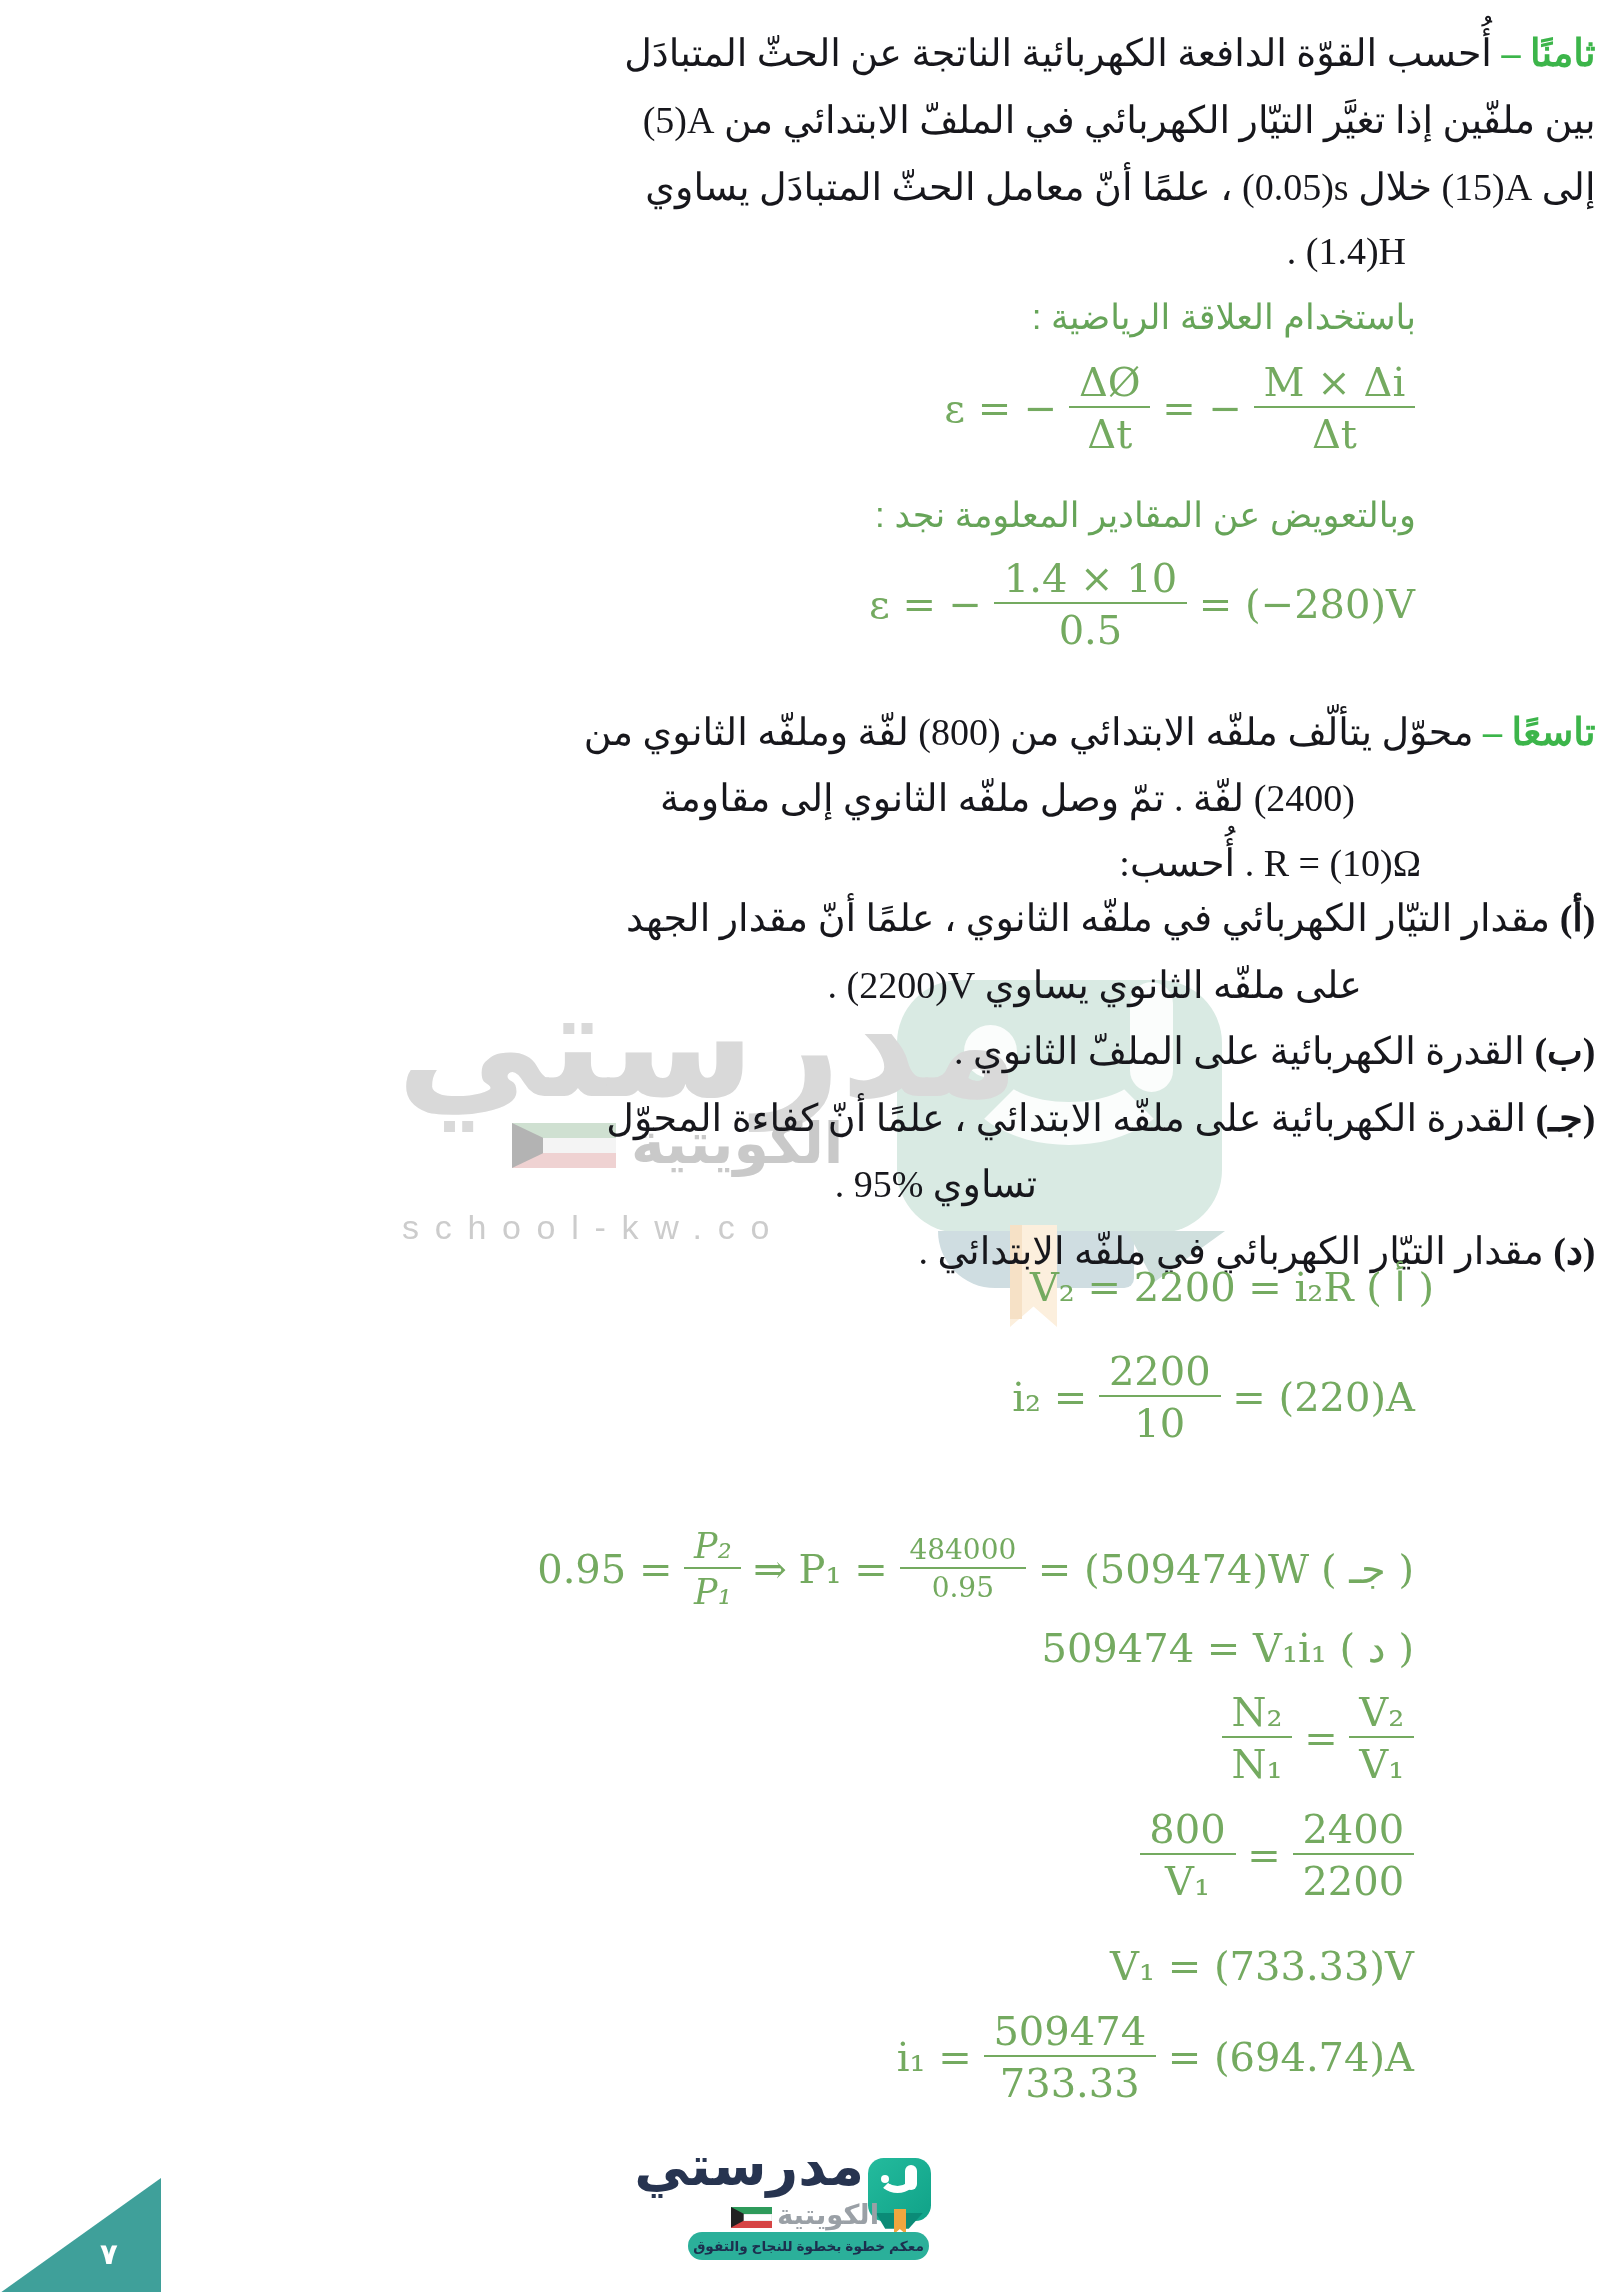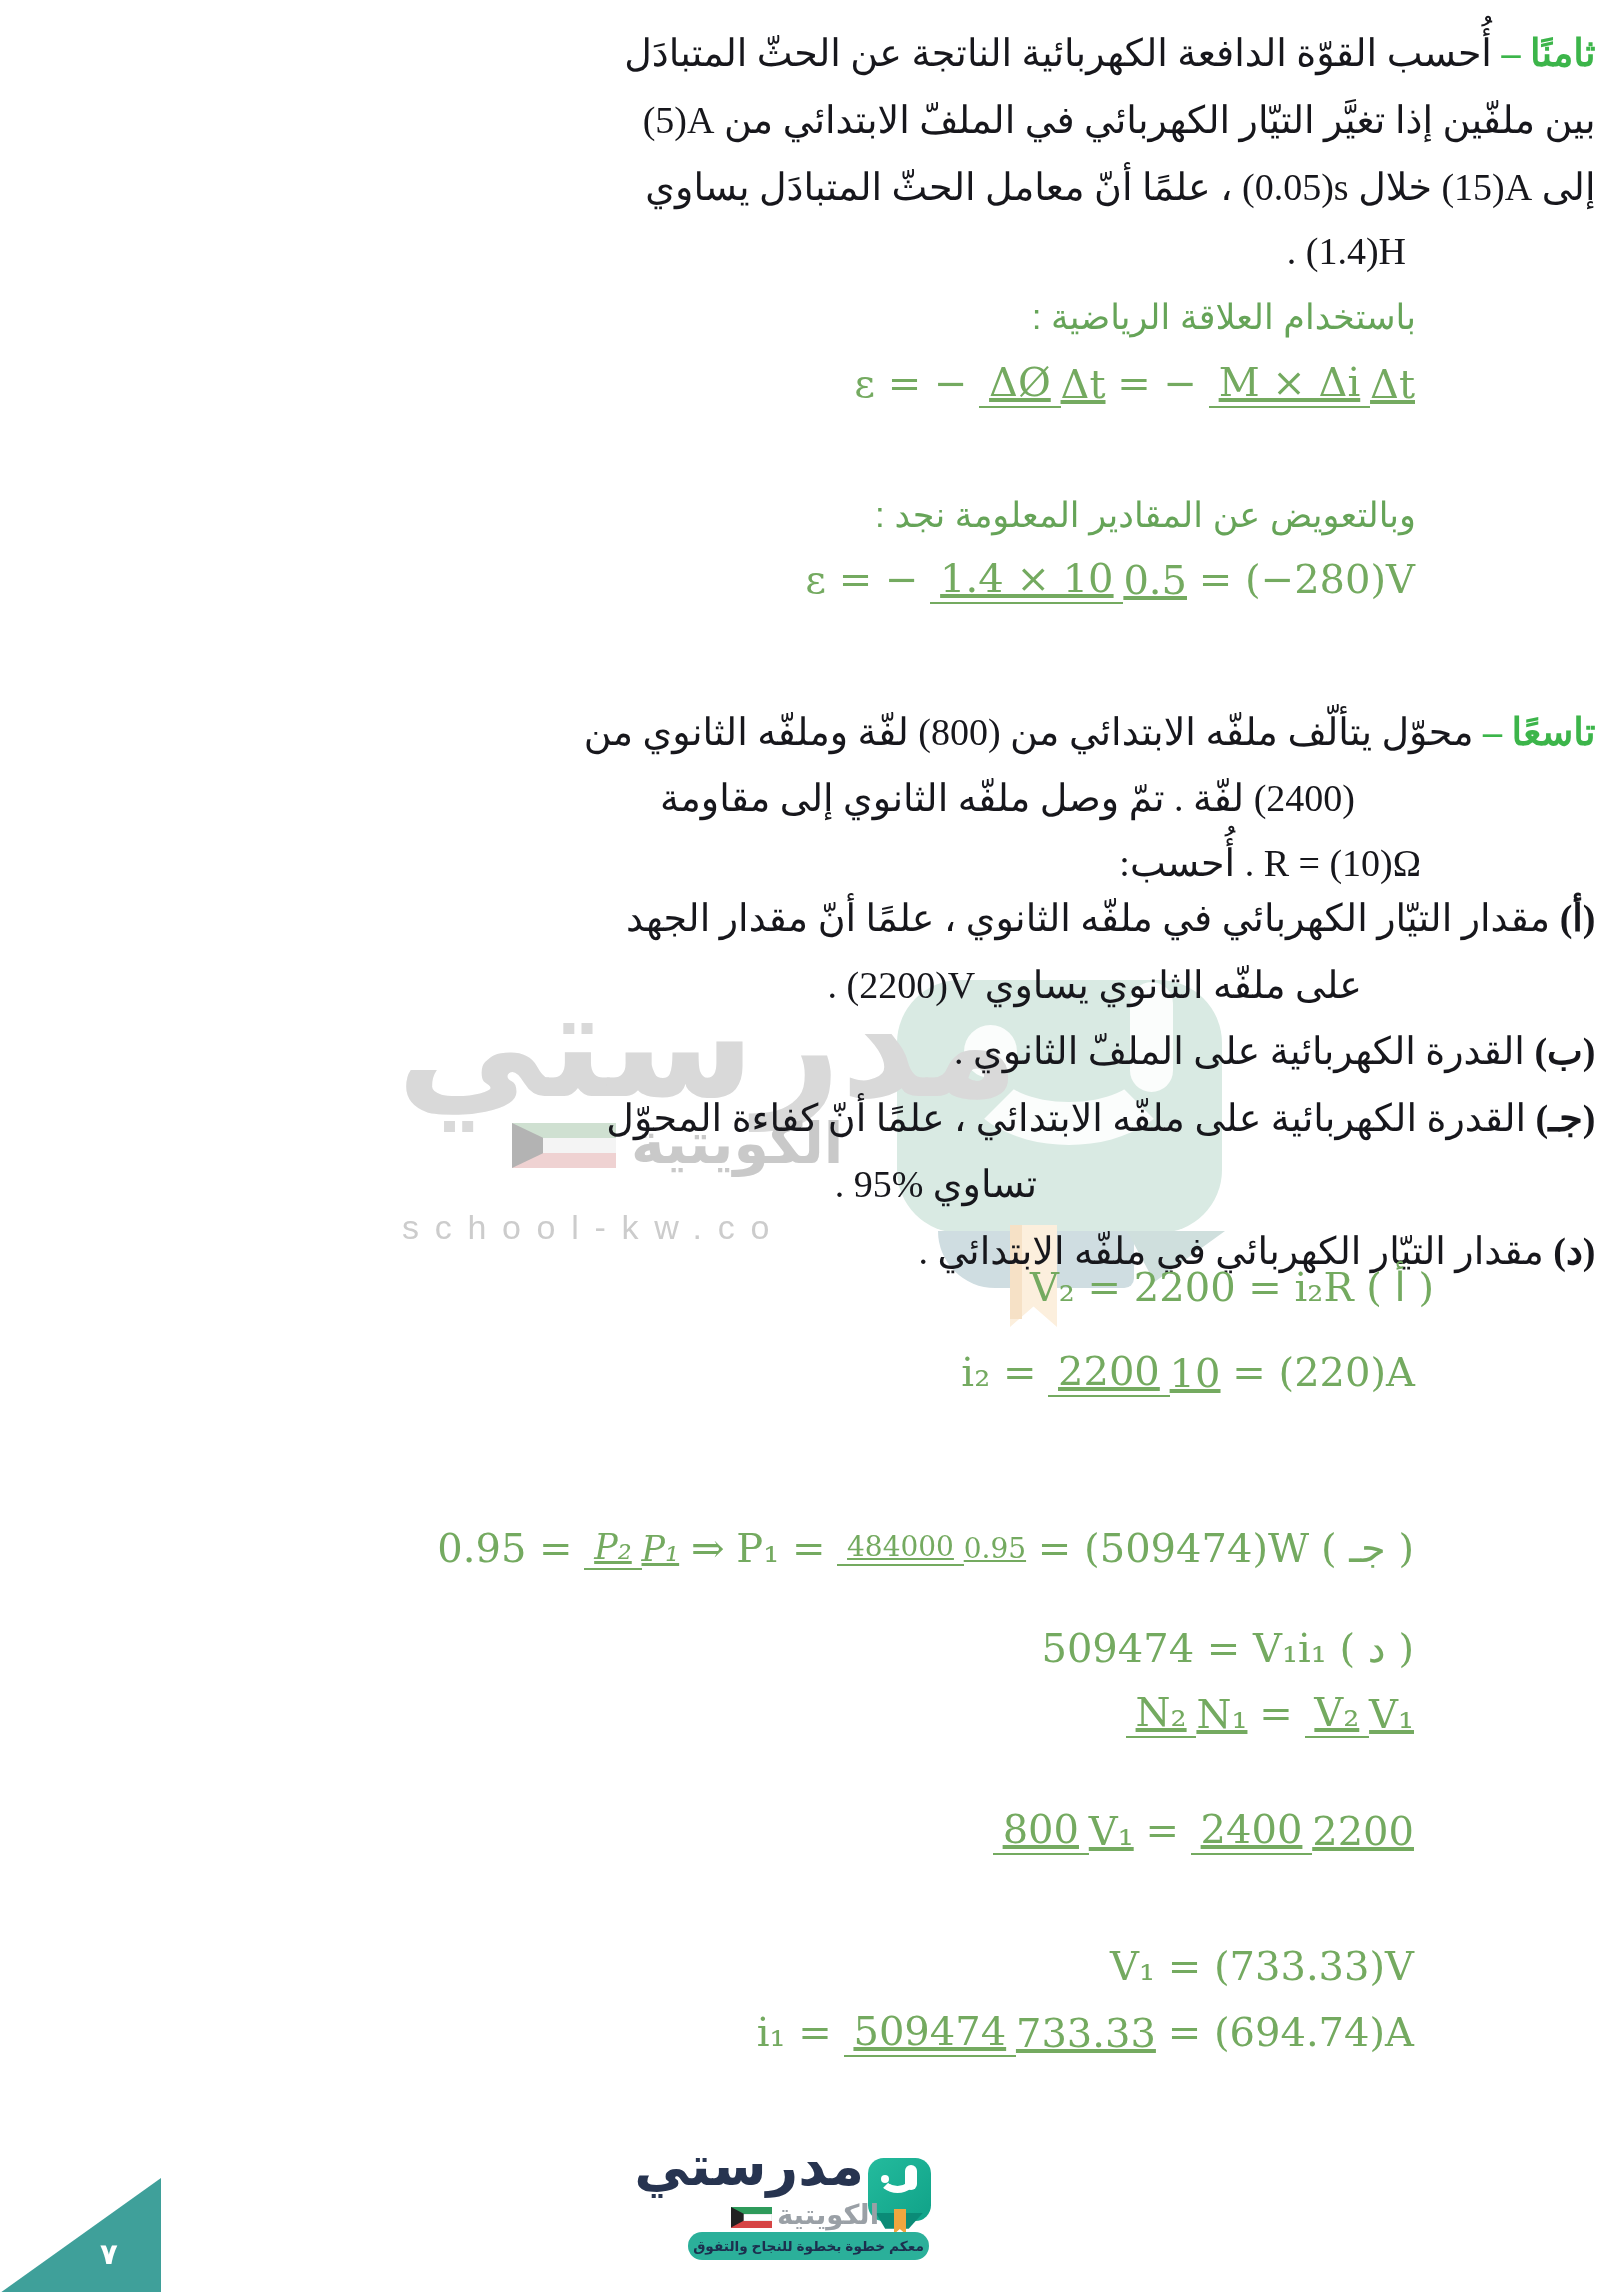--- a/index.html
+++ b/index.html
@@ -44,21 +44,21 @@
   .glabel{position:absolute;direction:rtl;white-space:nowrap;font-size:35px;color:#66a458;
         font-family:Liberation Sans, sans-serif;}
 
   .mathrow{position:absolute;display:flex;direction:ltr;align-items:center;gap:11.8px;
         color:#74aa60;font-family:"DejaVu Serif","Liberation Serif",serif;
         font-size:40px;white-space:nowrap;line-height:1.15;}
   .mathrow.rtl{direction:rtl;}
   .eq{display:flex;direction:ltr;align-items:center;gap:11.8px;}
   .mathline{position:absolute;direction:rtl;white-space:nowrap;color:#74aa60;
         font-family:"DejaVu Serif","Liberation Serif",serif;font-size:40px;}
-  .frac{display:inline-flex;flex-direction:row;align-items:center;text-decoration:underline;}
+  .frac{display:inline-flex;flex-direction:column;align-items:center;}
   .frac .num{border-bottom:2.9px solid currentColor;padding:0 9.8px;line-height:1.2;}
   .frac .den{line-height:1.2;padding-top:2px;}
   .frac.small{font-size:35px;font-style:italic;}
   .frac.mid{font-size:28px;}
 
   
   .ft{position:absolute;inset:0;z-index:3;font-family:"Liberation Sans","DejaVu Sans",sans-serif;}
   .ft-brand{position:absolute;left:684px;top:2139px;width:180px;text-align:left;font-size:55px;
         font-weight:800;color:#273450;direction:rtl;line-height:1;}
   .ft-sub{position:absolute;left:777px;top:2199px;font-size:27.4px;font-weight:bold;color:#9aa0a6;direction:rtl;}

